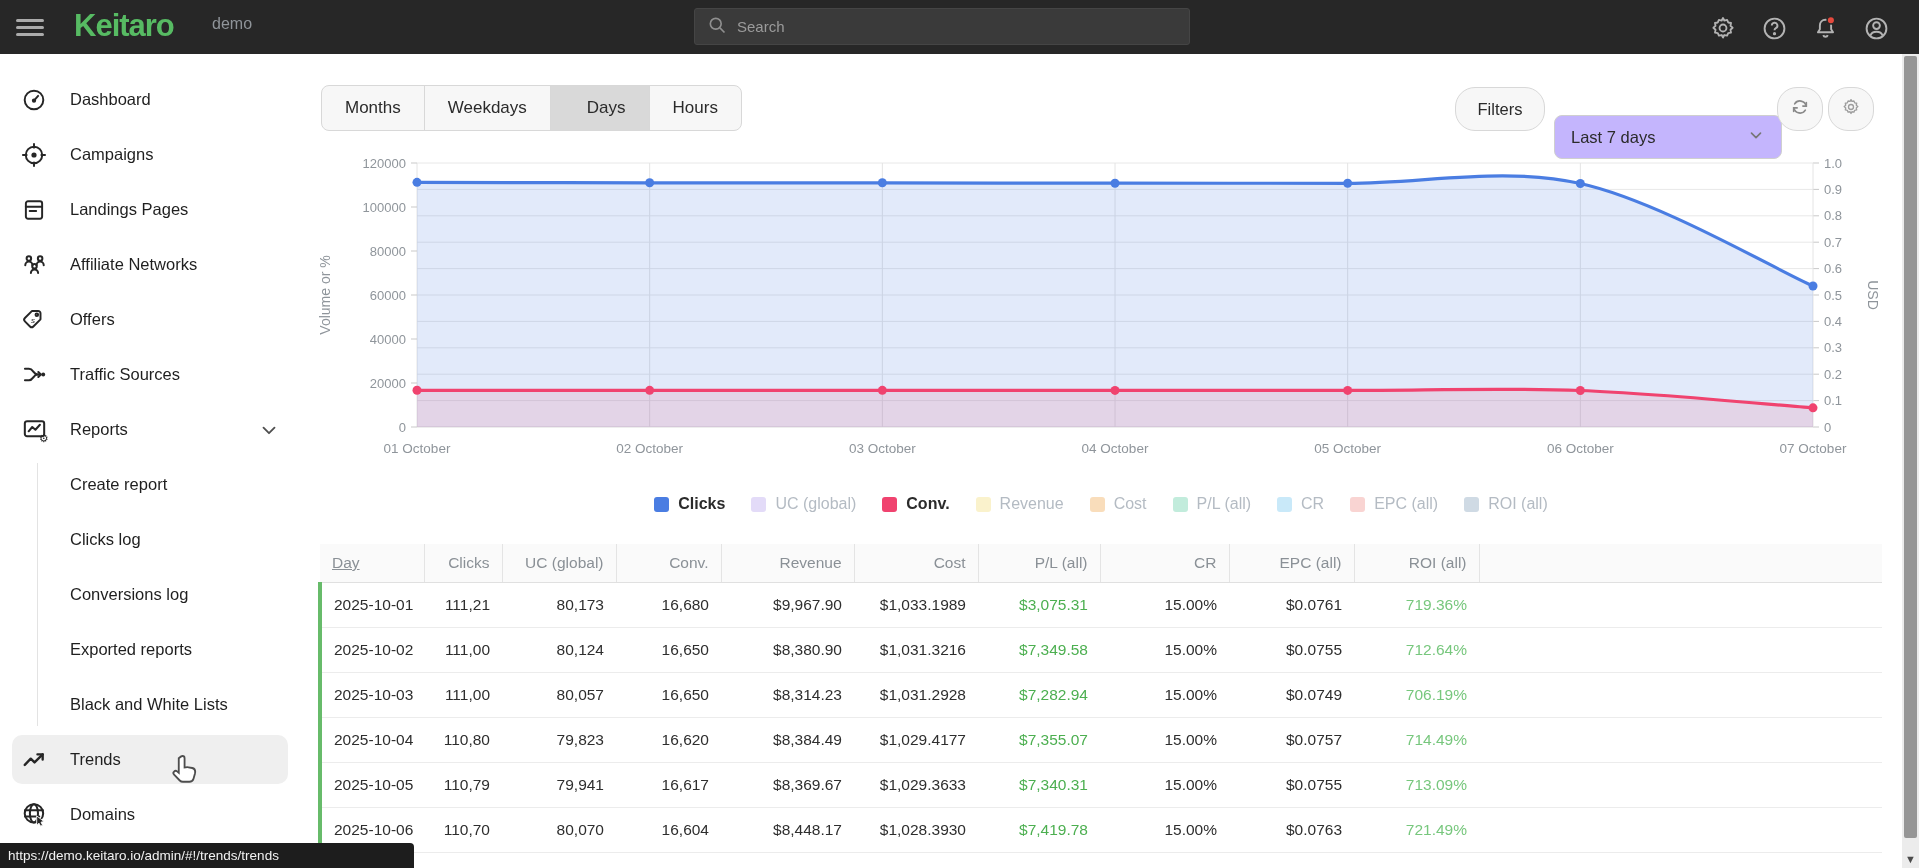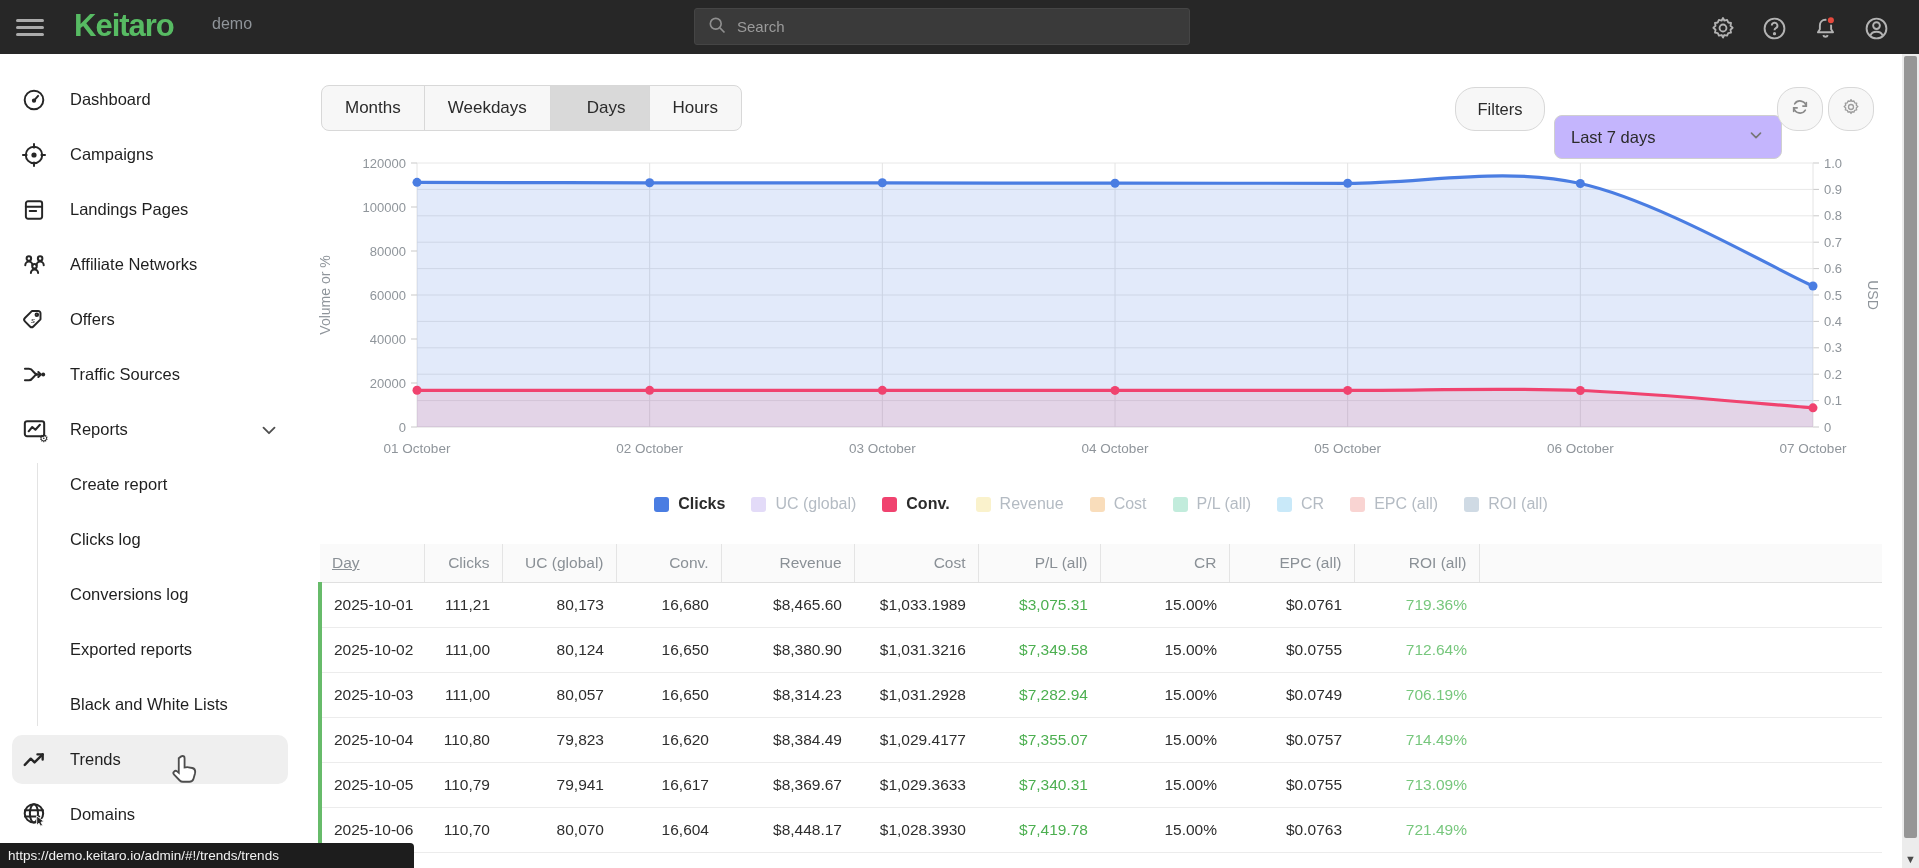--- a/index.html
+++ b/index.html
@@ -439,21 +439,21 @@
             <th>ROI (all)</th>
             <th></th>
           </tr>
         </thead>
       <tbody id="tbody">
           <tr>
             <td>2025-10-01</td>
             <td>111,21</td>
             <td>80,173</td>
             <td>16,680</td>
-            <td>$8,465.60</td>
+            <td>$9,967.90</td>
             <td>$1,033.1989</td>
             <td class="green1">$3,075.31</td>
             <td>15.00%</td>
             <td>$0.0761</td>
             <td class="green2">719.36%</td>
             <td></td>
           </tr>
           <tr>
             <td>2025-10-02</td>
             <td>111,00</td>

